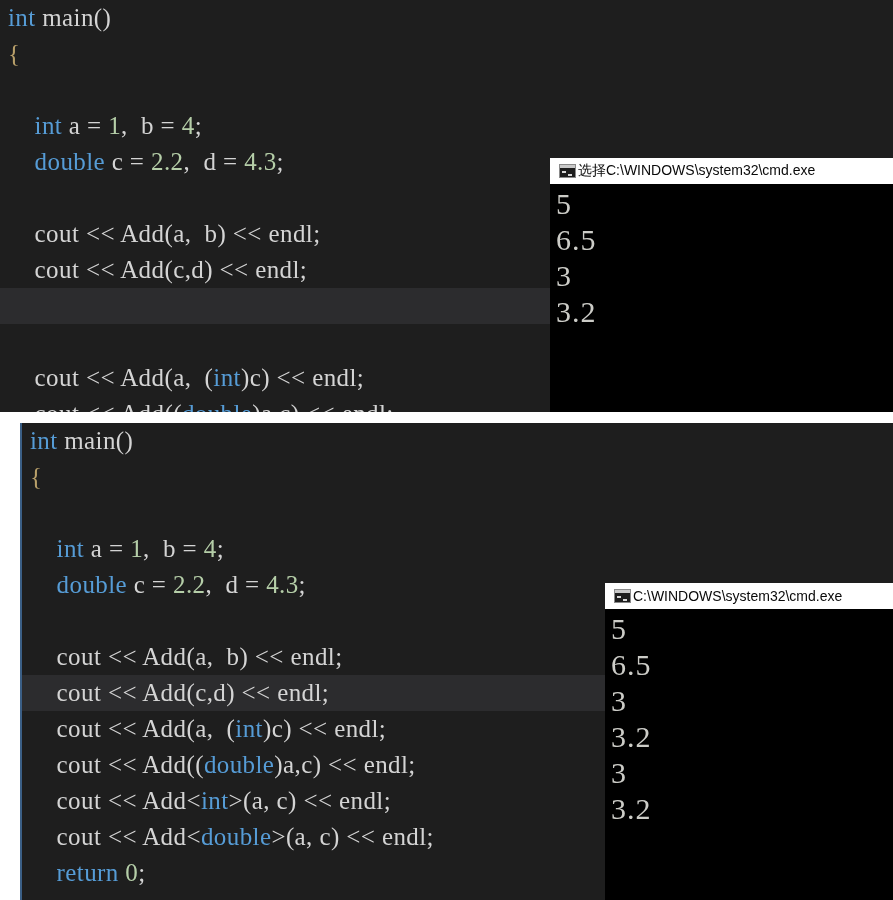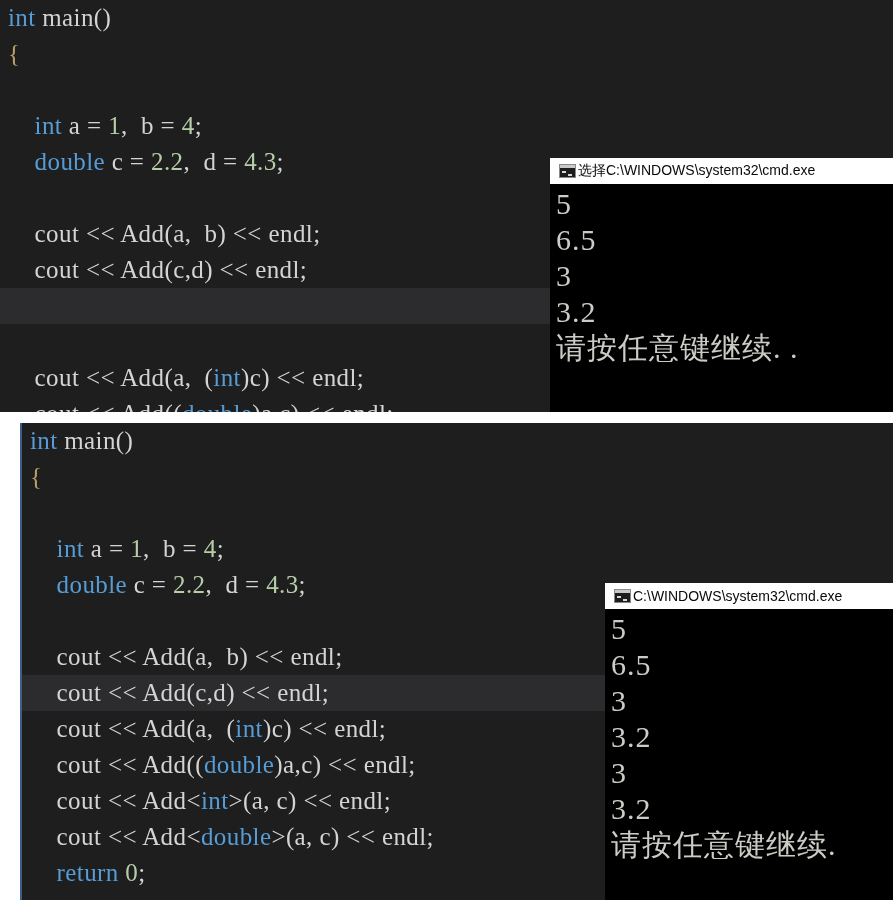--- a/index.html
+++ b/index.html
@@ -157,21 +157,20 @@
 <div class="console" id="top-console">
   <div class="console-titlebar">
     <span class="cmd-icon"></span>
     <span>选择C:\WINDOWS\system32\cmd.exe</span>
   </div>
   <div class="console-body">
       <div class="console-line">5</div>
       <div class="console-line">6.5</div>
       <div class="console-line">3</div>
       <div class="console-line">3.2</div>
-      <div class="console-line">请按任意键继续. .</div>
     </div>
 </div>
 
 <div class="gap"></div>
 
 <div class="editor" id="bottom-editor">
   <div class="code-area">
       <div class="code-line"><span class="tok-kw">int</span><span class="tok-id"> main</span><span class="tok-punc">()</span></div>
       <div class="code-line"><span class="tok-brace">{</span></div>
       <div class="code-line">&nbsp;</div>
@@ -194,15 +193,14 @@
     <span class="cmd-icon"></span>
     <span>C:\WINDOWS\system32\cmd.exe</span>
   </div>
   <div class="console-body">
       <div class="console-line">5</div>
       <div class="console-line">6.5</div>
       <div class="console-line">3</div>
       <div class="console-line">3.2</div>
       <div class="console-line">3</div>
       <div class="console-line">3.2</div>
-      <div class="console-line">请按任意键继续.</div>
     </div>
 </div>
 
 </body></html>

